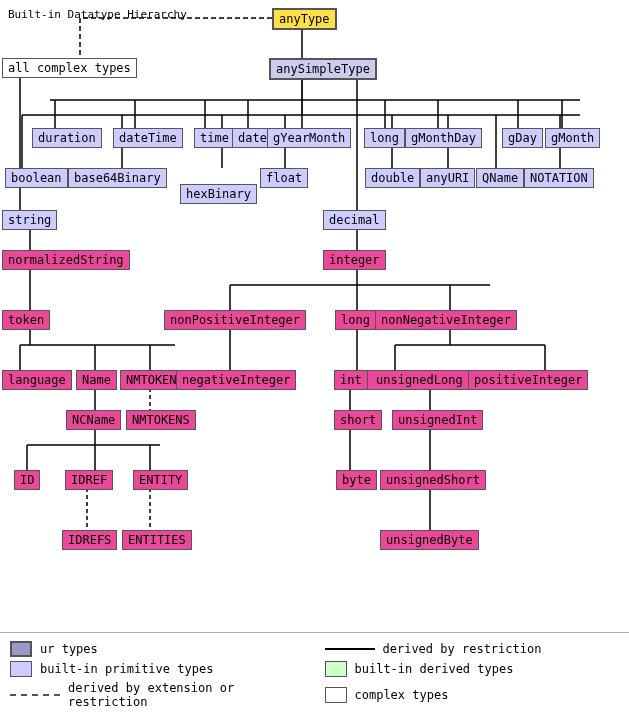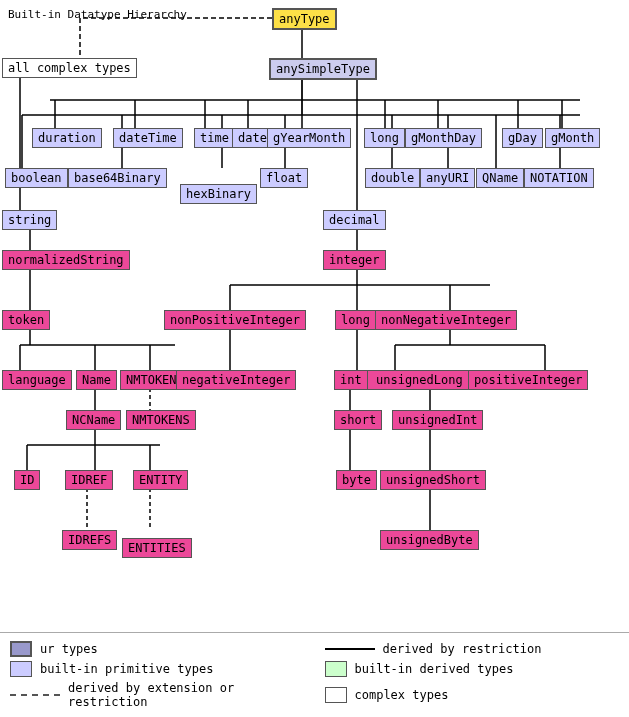--- a/index.html
+++ b/index.html
@@ -243,21 +243,21 @@
   <div class="node node-derived" style="left:334px;top:410px;">short</div>
   <div class="node node-derived" style="left:392px;top:410px;">unsignedInt</div>
 
   <div class="node node-derived" style="left:14px;top:470px;">ID</div>
   <div class="node node-derived" style="left:65px;top:470px;">IDREF</div>
   <div class="node node-derived" style="left:133px;top:470px;">ENTITY</div>
   <div class="node node-derived" style="left:336px;top:470px;">byte</div>
   <div class="node node-derived" style="left:380px;top:470px;">unsignedShort</div>
 
   <div class="node node-derived" style="left:62px;top:530px;">IDREFS</div>
-  <div class="node node-derived" style="left:122px;top:530px;margin-top:8px;">ENTITIES</div>
+  <div class="node node-derived" style="left:122px;top:530px;">ENTITIES</div>
   <div class="node node-derived" style="left:380px;top:530px;">unsignedByte</div>
 
   <div style="position:absolute;bottom:0;left:0;width:629px;border-top:1px solid #aaa;padding:8px 10px;display:grid;grid-template-columns:1fr 1fr;gap:4px 20px;">
     <div class="legend-item">
       <div class="legend-box legend-box-ur"></div>
       <span>ur types</span>
     </div>
     <div class="legend-item">
       <div class="legend-line"></div>
       <span>derived by restriction</span>

